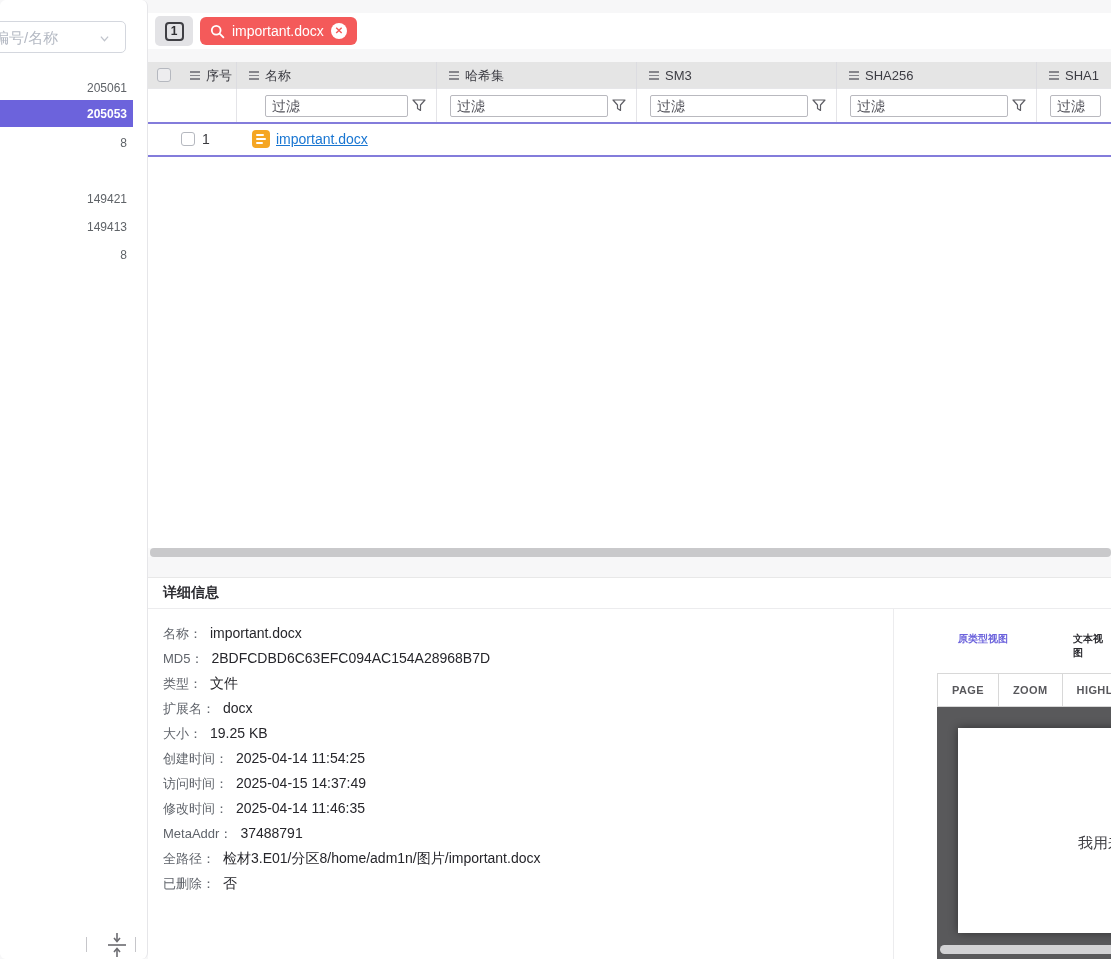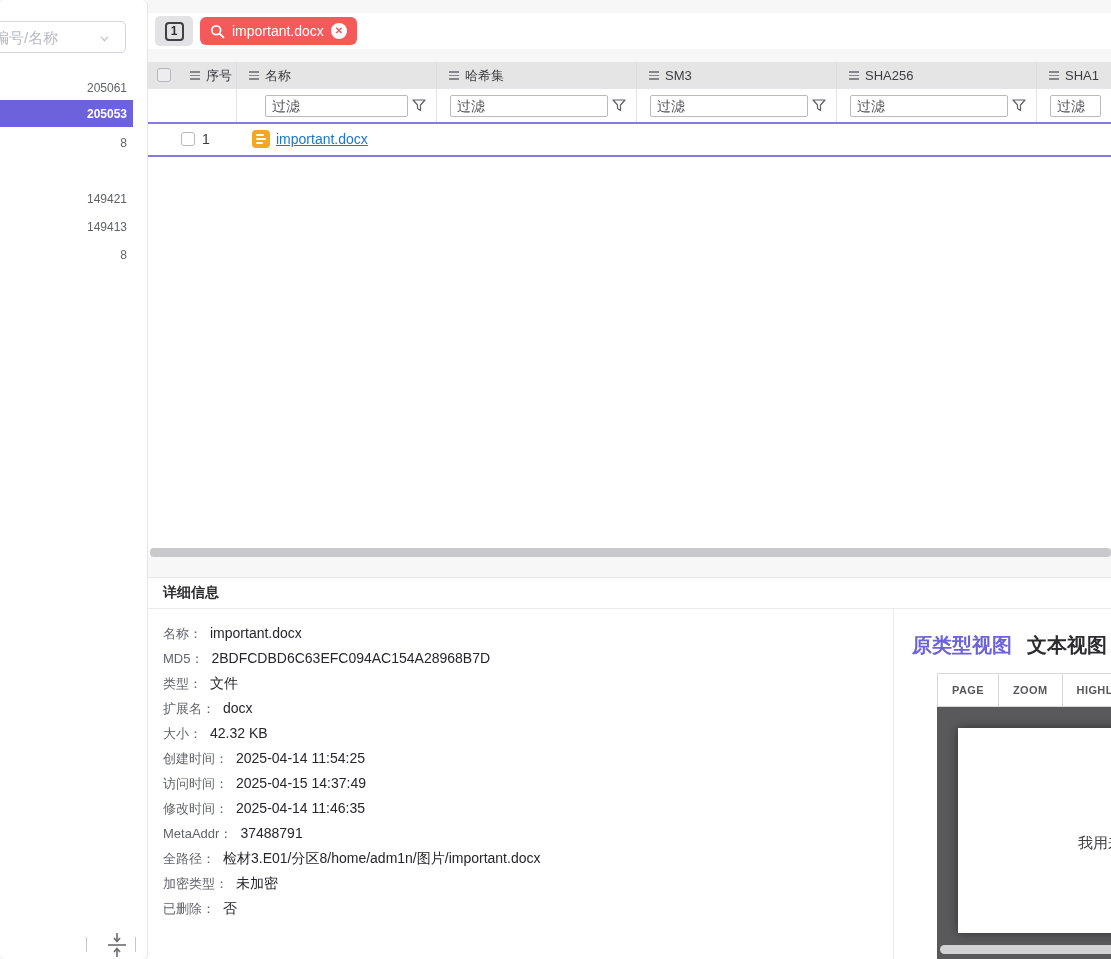--- a/index.html
+++ b/index.html
@@ -55,21 +55,21 @@
   
   .detail-card { position:absolute; left:148px; top:577px; width:963px; height:382px; background:#fff; border-top:1px solid #e8e8e8; }
   .detail-hd { height:31px; border-bottom:1px solid #ececee; display:flex; align-items:center; padding-left:15px; font-size:14px; font-weight:bold; color:#2b2b30; }
   .fields { position:absolute; left:15px; top:44px; width:720px; }
   .field { height:25px; line-height:21px; white-space:nowrap; }
   .field .lb { font-size:13px; color:#60646b; margin-right:8px; }
   .field .vl { font-size:14px; color:#26262b; }
   .preview-sep { position:absolute; left:745px; top:31px; bottom:0; width:0; border-left:1px solid #ececee; }
 
   
-  .pv-tab { position:absolute; top:54px; font-size:20px; font-weight:bold; cursor:pointer; }
+  .pv-tab { position:absolute; top:54px; font-size:10px; font-weight:bold; cursor:pointer;margin-left:46px; }
   .pv-tab.active { left:764px; color:#6c63dc; }
   .pv-tab.idle { left:879px; color:#2b2b30; }
   .pv-toolbar { position:absolute; left:789px; top:95px; display:flex; }
   .pv-btn { height:34px; border:1px solid #d8d8d8; background:#fff; padding:0 14px; font-size:11px; font-weight:bold; letter-spacing:0.4px; color:#58585c; display:flex; align-items:center; cursor:pointer; margin-left:-1px; white-space:nowrap; }
   .pv-btn:first-child { margin-left:0; }
   .viewer { position:absolute; left:789px; top:129px; width:174px; height:253px; background:#59595b; overflow:hidden; }
   .page { position:absolute; left:21px; top:21px; width:300px; height:205px; background:#fff; box-shadow:0 0 9px rgba(0,0,0,0.45); }
   .page-text { position:absolute; left:120px; top:106px; font-size:15px; color:#3f3f44; white-space:nowrap; }
   .pv-scroll { position:absolute; left:3px; bottom:6px; width:400px; height:9px; background:#d2d2d4; border-radius:5px; cursor:grab; }
 
@@ -221,27 +221,26 @@
 </div>
 
 <div class="detail-card">
   <div class="detail-hd">详细信息</div>
 
   <div class="fields">
     <div class="field"><span class="lb">名称：</span><span class="vl">important.docx</span></div>
     <div class="field"><span class="lb">MD5：</span><span class="vl">2BDFCDBD6C63EFC094AC154A28968B7D</span></div>
     <div class="field"><span class="lb">类型：</span><span class="vl">文件</span></div>
     <div class="field"><span class="lb">扩展名：</span><span class="vl">docx</span></div>
-    <div class="field"><span class="lb">大小：</span><span class="vl">42.32 KB</span></div>
+    <div class="field"><span class="lb">大小：</span><span class="vl">19.25 KB</span></div>
     <div class="field"><span class="lb">创建时间：</span><span class="vl">2025-04-14 11:54:25</span></div>
     <div class="field"><span class="lb">访问时间：</span><span class="vl">2025-04-15 14:37:49</span></div>
     <div class="field"><span class="lb">修改时间：</span><span class="vl">2025-04-14 11:46:35</span></div>
     <div class="field"><span class="lb">MetaAddr：</span><span class="vl">37488791</span></div>
     <div class="field"><span class="lb">全路径：</span><span class="vl">检材3.E01/分区8/home/adm1n/图片/important.docx</span></div>
-    <div class="field"><span class="lb">加密类型：</span><span class="vl">未加密</span></div>
     <div class="field"><span class="lb">已删除：</span><span class="vl">否</span></div>
   </div>
 
   <div class="preview-sep"></div>
 
   <div class="pv-tab active">原类型视图</div>
   <div class="pv-tab idle">文本视图</div>
 
   <div class="pv-toolbar">
     <div class="pv-btn">PAGE</div>

